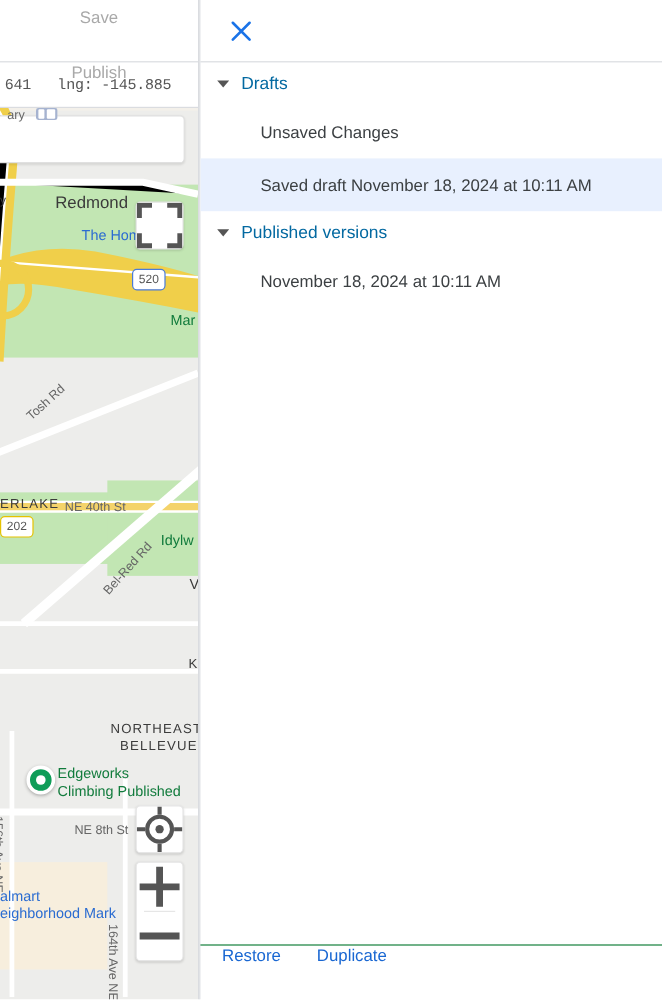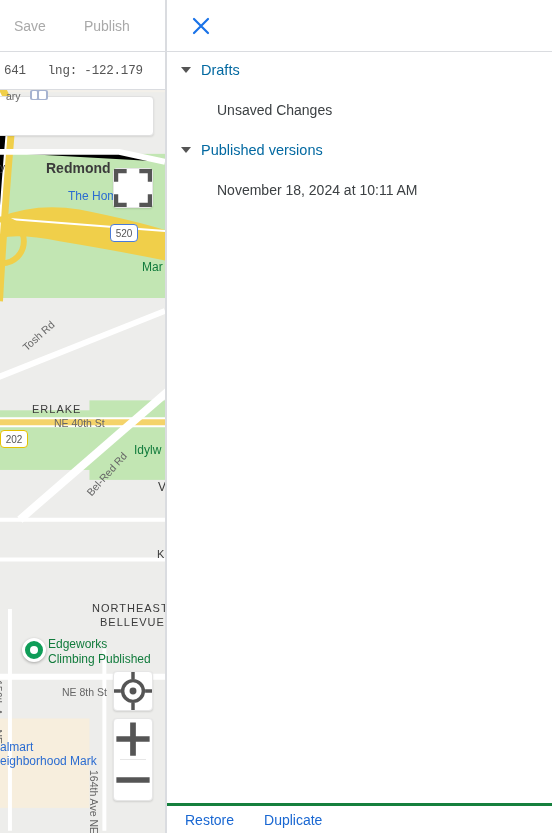--- a/index.html
+++ b/index.html
@@ -3,42 +3,42 @@
 <meta charset="utf-8">
 <style>
   * { box-sizing: border-box; margin: 0; padding: 0; }
   html, body { width: 552px; height: 833px; font-family: Arial, Helvetica, sans-serif; overflow: hidden; background: #fff; }
 
   .app { width: 552px; height: 833px; position: relative; }
 
   
   .left { position: absolute; left: 0; top: 0; width: 166px; height: 833px; border-right: 1px solid #dadce0; overflow: hidden; }
 
-  .toolbar { height: 52px; border-bottom: 1px solid #dadce0; display: flex; align-items: center; padding: 0 4px; gap: 18px; }
+  .toolbar { height: 52px; border-bottom: 1px solid #dadce0; display: flex; align-items: center; padding: 0 4px; gap: 18px; flex-direction: column; }
   .toolbar .btn-text { color: #a9a9a9; font-size: 14px; padding: 6px 10px; cursor: pointer; }
 
   .coord-bar { height: 38px; border-bottom: 1px solid #dadce0; display: flex; align-items: center; padding-left: 4px; font-family: "Courier New", monospace; font-size: 12.5px; color: #555; letter-spacing: -0.2px; }
 
   .map-area { position: absolute; left: 0; top: 90px; right: 0; bottom: 0; background: #f3f0ea; }
   .map-area svg { width: 100%; height: 100%; display: block; }
 
   .map-search-input { position: absolute; top: 6px; left: -6px; width: 160px; height: 40px; background: #fff; border: 1px solid #e0e0e0; border-radius: 4px; box-shadow: 0 1px 2px rgba(0,0,0,.1); }
   .lib-chip { position: absolute; top: 0px; left: 6px; font-size: 11px; color: #3b3b3b; }
   .lib-icon { position: absolute; top: 0px; left: 30px; width: 18px; height: 10px; }
 
   .fullscreen-btn { position: absolute; top: 78px; right: 12px; width: 40px; height: 40px; background: #fff; border: 1px solid #e6e6e6; border-radius: 4px; box-shadow: 0 1px 2px rgba(0,0,0,.12); display: flex; align-items: center; justify-content: center; cursor: pointer; }
 
   .gps-btn { position: absolute; bottom: 122px; right: 12px; width: 40px; height: 40px; background: #fff; border: 1px solid #e6e6e6; border-radius: 4px; box-shadow: 0 1px 2px rgba(0,0,0,.12); display: flex; align-items: center; justify-content: center; cursor: pointer; }
 
   .zoom { position: absolute; bottom: 32px; right: 12px; width: 40px; background: #fff; border: 1px solid #e6e6e6; border-radius: 4px; box-shadow: 0 1px 2px rgba(0,0,0,.12); }
   .zoom .zbtn { height: 40px; display: flex; align-items: center; justify-content: center; font-size: 24px; color: #555; cursor: pointer; }
   .zoom .divider { height: 1px; background: #e6e6e6; margin: 0 6px; }
 
   .map-label { position: absolute; font-size: 12px; color: #3b3b3b; white-space: nowrap; pointer-events: none; }
-  .map-label.bold { font-weight: bold; font-size: 14px; text-align: right; }
+  .map-label.bold { font-weight: normal; font-size: 14px; text-align: right; }
   .map-label.caps { font-size: 11px; letter-spacing: 1px; }
   .map-label.road { font-size: 10.5px; color: #666; }
   .map-label.poi { color: #117b3c; font-size: 12px; }
   .map-label.store { color: #2b6cd1; font-size: 12px; }
   .road-diag { transform: rotate(-42deg); transform-origin: left top; }
   .road-diag2 { transform: rotate(-48deg); transform-origin: left top; }
 
   .poi-marker { position: absolute; width: 24px; height: 24px; border-radius: 50%; background: #0f9d58; border: 3px solid #fff; box-shadow: 0 1px 3px rgba(0,0,0,.3); }
   .poi-marker::after { content: ""; position: absolute; top: 5px; left: 5px; width: 8px; height: 8px; background: #fff; border-radius: 50%; }
 
@@ -53,36 +53,36 @@
 
   .panel-body { flex: 1; overflow: auto; }
 
   .section-head { display: flex; align-items: center; gap: 10px; padding: 10px 8px 10px 14px; cursor: pointer; }
   .section-head .tri { width: 0; height: 0; border-left: 5px solid transparent; border-right: 5px solid transparent; border-top: 6px solid #555; }
   .section-head .lbl { font-size: 14.5px; color: #0369a1; }
 
   .item { padding: 14px 12px 14px 50px; font-size: 14px; color: #3c4043; cursor: pointer; }
   .item.selected { background: #e8f0fe; }
 
-  .panel-footer { height: 30px; border-top: 3px solid #15803d; display: flex; align-items: center; padding: 0 18px; gap: 30px; }
+  .panel-footer { height: 46px; border-top: 1px solid #15803d; display: flex; padding: 0 18px; gap: 30px; }
   .panel-footer .action { color: #1967d2; font-size: 14px; font-weight: 500; cursor: pointer; }
 </style>
 </head>
 <body>
 
 <div class="app">
   <div class="left">
     <div class="toolbar">
       <div class="btn-text">Save</div>
       <div class="btn-text">Publish</div>
     </div>
     <div class="coord-bar">
       <span>641</span>
       <span>&nbsp;&nbsp;&nbsp;lng:&nbsp;</span>
-      <span>-122.179</span>
+      <span>-145.885</span>
     </div>
 
     <div class="map-area">
       <svg viewBox="0 0 166 743">
 
         <rect x="0" y="0" width="170" height="750" fill="#ededeb"></rect>
         <rect x="0" y="62" width="170" height="145" fill="#c2e6b3"></rect>
         <rect x="0" y="320" width="170" height="60" fill="#c2e6b3"></rect>
         <rect x="0" y="630" width="90" height="90" fill="#f7eedd"></rect>
         <rect x="90" y="310" width="80" height="80" fill="#c2e6b3"></rect>
@@ -114,21 +114,21 @@
             <rect x="2" y="1" width="5" height="8" rx="1" fill="#fff"></rect>
             <rect x="9" y="1" width="7" height="8" rx="1" fill="#fff"></rect>
           </svg>
       </div>
 
       <div class="map-label bold" style="left:46px; top:70px;">Redmond</div>
       <div class="map-label" style="left:0px; top:72px; font-size:10px;">y</div>
       <div class="map-label store" style="left:68px; top:99px;">The Home Dep</div>
       <div class="map-label poi" style="left:142px; top:170px;">Mar</div>
       <div class="map-label road road-diag" style="left:20px; top:254px;">Tosh Rd</div>
-      <div class="map-label caps" style="left:0px; top:313px;margin-left:32px;">ERLAKE</div>
+      <div class="map-label caps" style="left:0px; top:324px;">ERLAKE</div>
       <div class="map-label road" style="left:54px; top:327px;">NE 40th St</div>
       <div class="map-label road road-diag2" style="left:84px; top:400px;">Bel-Red Rd</div>
       <div class="map-label poi" style="left:134px; top:353px;">Idylw</div>
       <div class="map-label" style="left:158px; top:390px;">V</div>
       <div class="map-label caps" style="left:130px; top:458px;margin-left:27px;">KENIL</div>
       <div class="map-label caps" style="left:92px; top:512px;">NORTHEAST</div>
       <div class="map-label caps" style="left:100px; top:526px;">BELLEVUE</div>
 
       <div class="poi-marker" style="left:22px; top:548px;"></div>
       <div class="map-label poi" style="left:48px; top:547px;">Edgeworks</div>
@@ -179,20 +179,21 @@
           </svg>
       </div>
     </div>
 
     <div class="panel-body">
       <div class="section-head">
         <div class="tri"></div>
         <div class="lbl">Drafts</div>
       </div>
       <div class="item">Unsaved Changes</div>
+      <div class="item selected">Saved draft November 18, 2024 at 10:11 AM</div>
 
       <div class="section-head">
         <div class="tri"></div>
         <div class="lbl">Published versions</div>
       </div>
       <div class="item">November 18, 2024 at 10:11 AM</div>
     </div>
 
     <div class="panel-footer">
       <div class="action">Restore</div>

